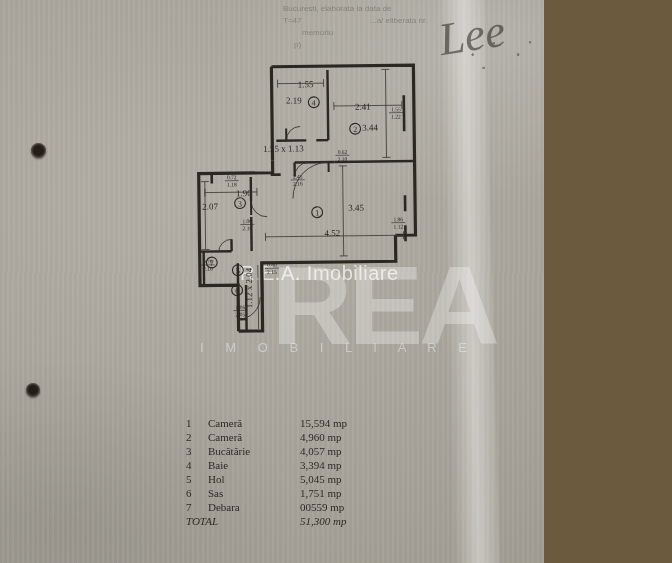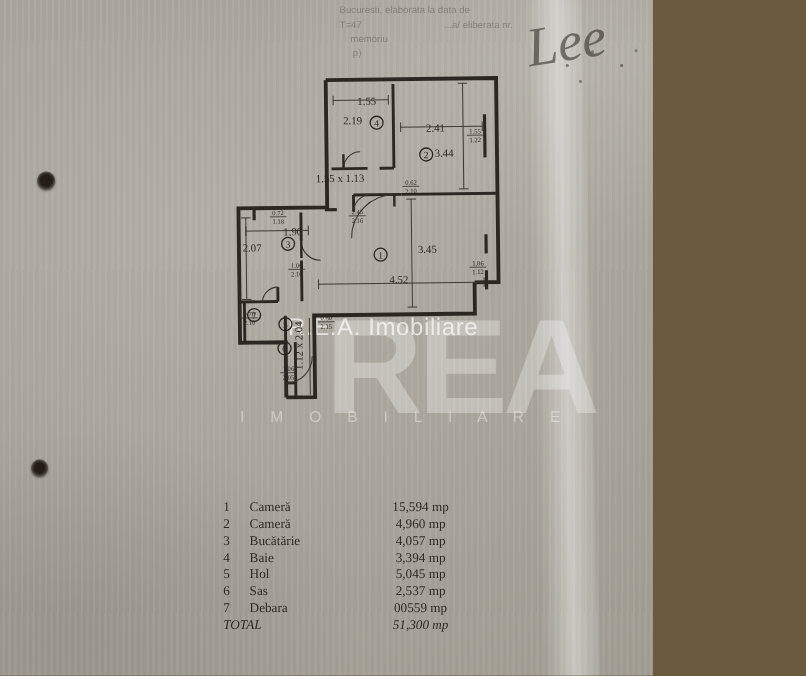--- a/index.html
+++ b/index.html
@@ -98,40 +98,40 @@
   .dim{stroke:#3a352d;fill:none;stroke-width:.8;}
   text.lbl{font-family:"Liberation Serif",serif;fill:#2c2822;}
 
   
   .legend{position:absolute;left:186px;top:416px;width:215px;
           font-family:"Liberation Serif",serif;font-size:11px;color:#2e2a24;}
   .legend table{border-collapse:collapse;width:100%;}
   .legend td{padding:1px 0;white-space:nowrap;}
   .lg-no{width:22px;text-align:left;padding-left:4px;}
   .lg-nm{width:92px;}
-  .lg-ar{text-align:center;}
+  .lg-ar{text-align:left;}
   .lg-total td{padding-top:1px;font-style:italic;}
 </style>
 </head>
 <body>
 
 <div id="stage">
 
   <div class="desk"></div>
 
   <div class="paper"></div>
   <div class="paper-edge"></div>
 
   <div class="hole" style="left:31px;top:143px;width:15px;height:15px;"></div>
   <div class="hole" style="left:26px;top:383px;width:14px;height:14px;"></div>
 
   <div class="hdr" style="left:283px;top:4px;">Bucuresti, elaborata la data de</div>
   <div class="hdr" style="left:283px;top:16px;">T=47</div>
   <div class="hdr" style="left:370px;top:16px;">...a/ eliberata nr.</div>
-  <div class="hdr" style="left:292px;top:28px;">memoriu</div>
+  <div class="hdr" style="left:302px;top:28px;">memoriu</div>
   <div class="hdr" style="left:294px;top:40px;">p)</div>
 
   <div class="sig">Lee</div>
   <div class="sig-scrib"></div>
 
   <div class="wm-logo">REA</div>
   <div class="wm-name">R.E.A. Imobiliare</div>
   <div class="wm-sub">I M O B I L I A R E</div>
 
   <svg class="plan" viewBox="0 0 672 563">
@@ -340,21 +340,21 @@
             <td class="lg-ar">3,394 mp</td>
           </tr>
           <tr>
             <td class="lg-no">5</td>
             <td class="lg-nm">Hol</td>
             <td class="lg-ar">5,045 mp</td>
           </tr>
           <tr>
             <td class="lg-no">6</td>
             <td class="lg-nm">Sas</td>
-            <td class="lg-ar">2,537 mp</td>
+            <td class="lg-ar">1,751 mp</td>
           </tr>
           <tr>
             <td class="lg-no">7</td>
             <td class="lg-nm">Debara</td>
             <td class="lg-ar">00559 mp</td>
           </tr>
         </tbody>
       <tbody>
           <tr class="lg-total">
         <td class="lg-no" colspan="2">TOTAL</td>

